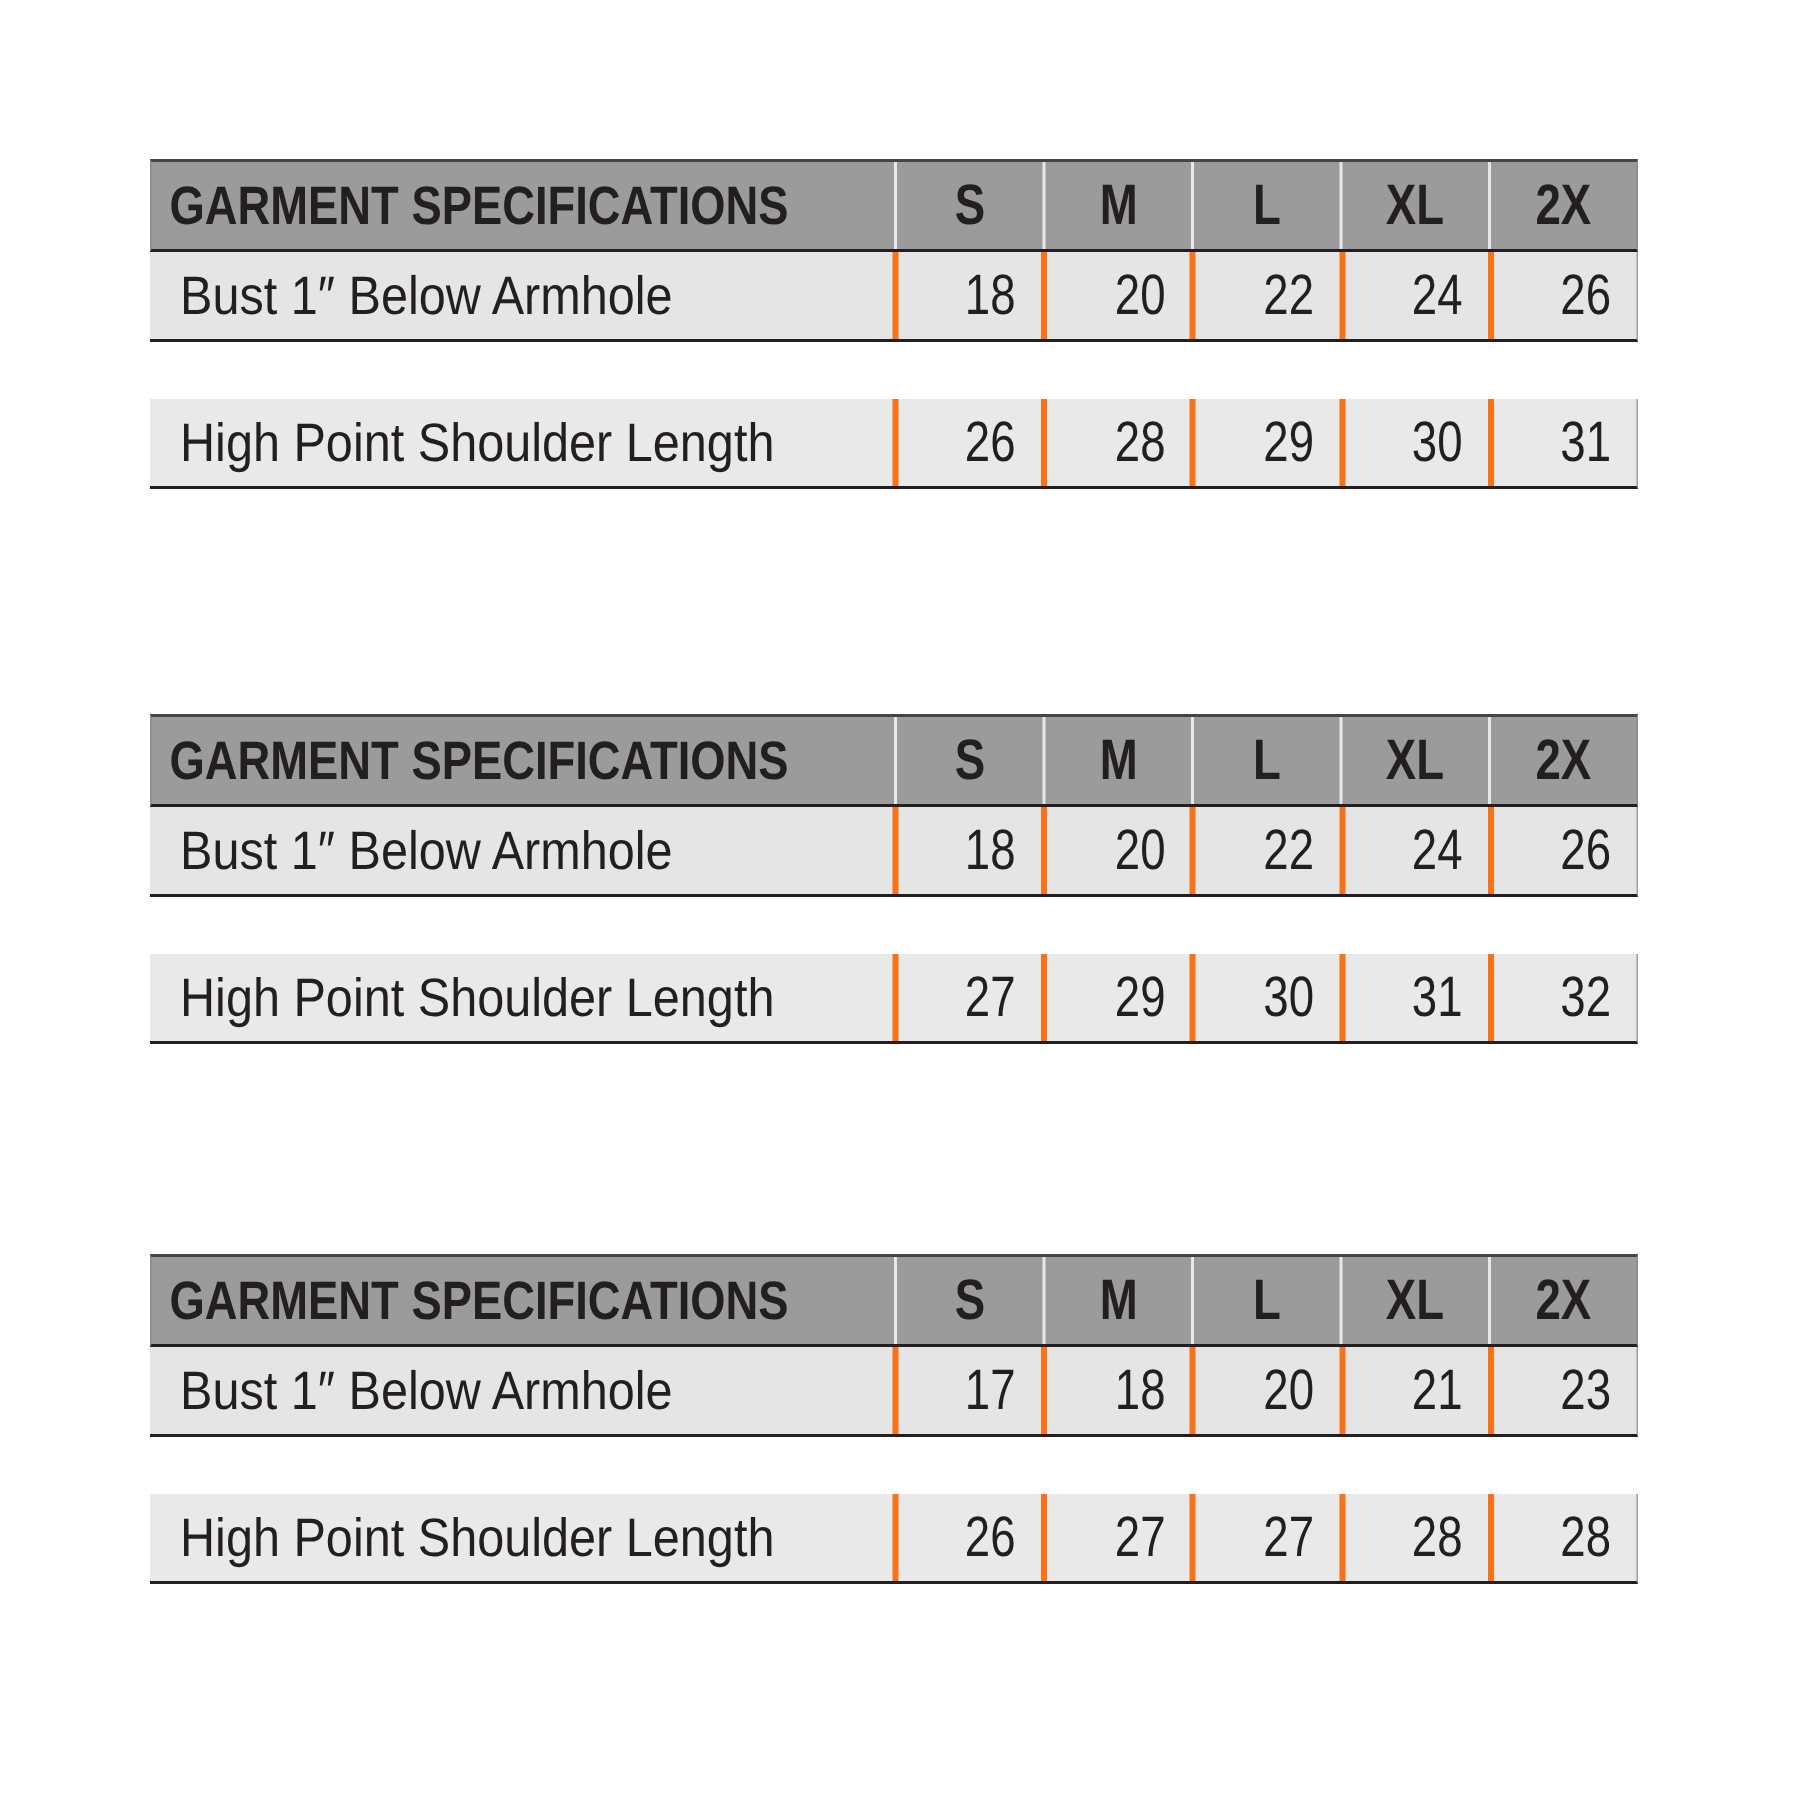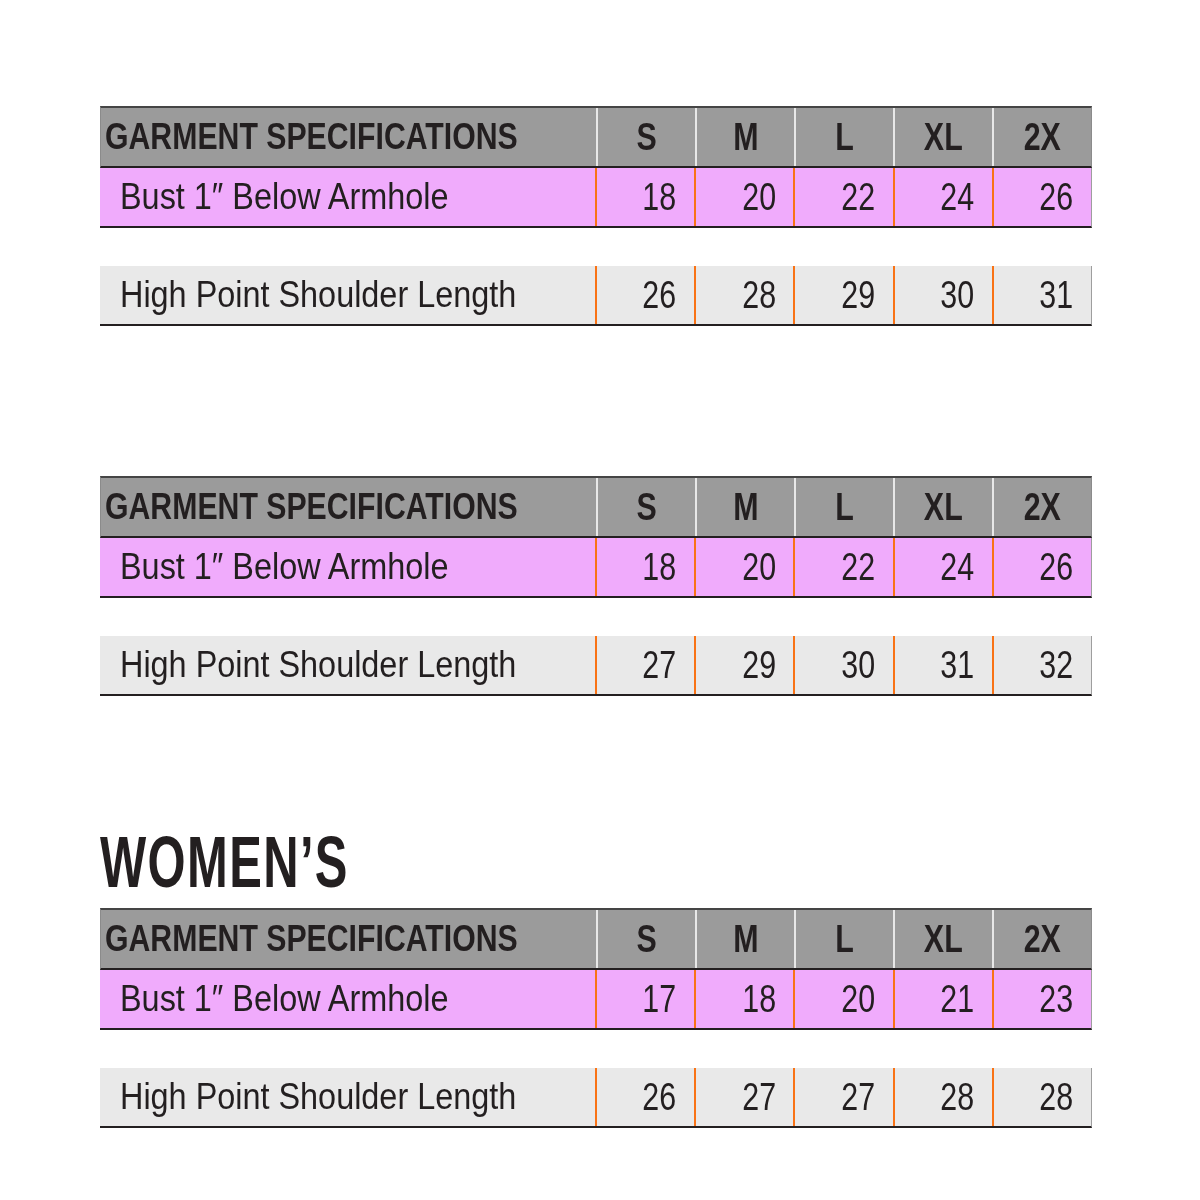--- a/index.html
+++ b/index.html
@@ -52,21 +52,21 @@
     border-right: 1px solid #8b8b8b;
     border-bottom: 2px solid #231f20;
   }
   .t-header .cell {
     display: flex;
     align-items: center;
     justify-content: center;
     overflow: hidden;
   }
   .t-header .cell + .cell { border-left: 2px solid #e8e8e8; }
-  .t-header .spec-cell { justify-content: flex-end; padding-left: 36px; }
+  .t-header .spec-cell { justify-content: flex-start; padding-left: 12px; }
 
   .hdr-label {
     font-size: 36px;
     font-weight: 700;
     white-space: nowrap;
     display: inline-block;
     transform: scaleX(0.84);
     transform-origin: left center;
   }
   .hdr-size {
@@ -76,30 +76,30 @@
     transform: scaleX(0.8);
     transform-origin: center center;
   }
 
   .t-row {
     display: grid;
     grid-template-columns: 495px repeat(5, 1fr);
     height: 60px;
     border-bottom: 2px solid #231f20;
     border-right: 1px solid #9e9e9e;
-    background: #f0abfc;
+    background: #e5e5e5;
   }
   .t-row.alt { background: #e9e9e9; margin-top: 38px; }
   .t-row .cell {
     display: flex;
     align-items: center;
     justify-content: center;
     overflow: hidden;
   }
-  .t-row .cell + .cell { border-left: 2px solid #f97316; padding-left: 28px; }
+  .t-row .cell + .cell { border-left: 4px solid #f97316; padding-left: 28px; }
   .t-row .label-cell { justify-content: flex-start; padding-left: 20px; }
 
   .row-label {
     font-size: 36px;
     font-weight: 400;
     white-space: nowrap;
     display: inline-block;
     transform: scaleX(0.9);
     transform-origin: left center;
   }
@@ -238,21 +238,20 @@
           <span class="num">31</span>
         </div>
       <div class="cell">
           <span class="num">32</span>
         </div>
     </div>
   </div>
 </div>
 
 <div class="section sec-womens">
-  <h2 class="sec-title"><span class="squeeze">WOMEN’S</span></h2>
   <div class="size-table">
     <div class="t-header">
       <div class="cell spec-cell">
           <span class="hdr-label">GARMENT SPECIFICATIONS</span>
         </div>
       <div class="cell">
           <span class="hdr-size">S</span>
         </div>
       <div class="cell">
           <span class="hdr-size">M</span>

